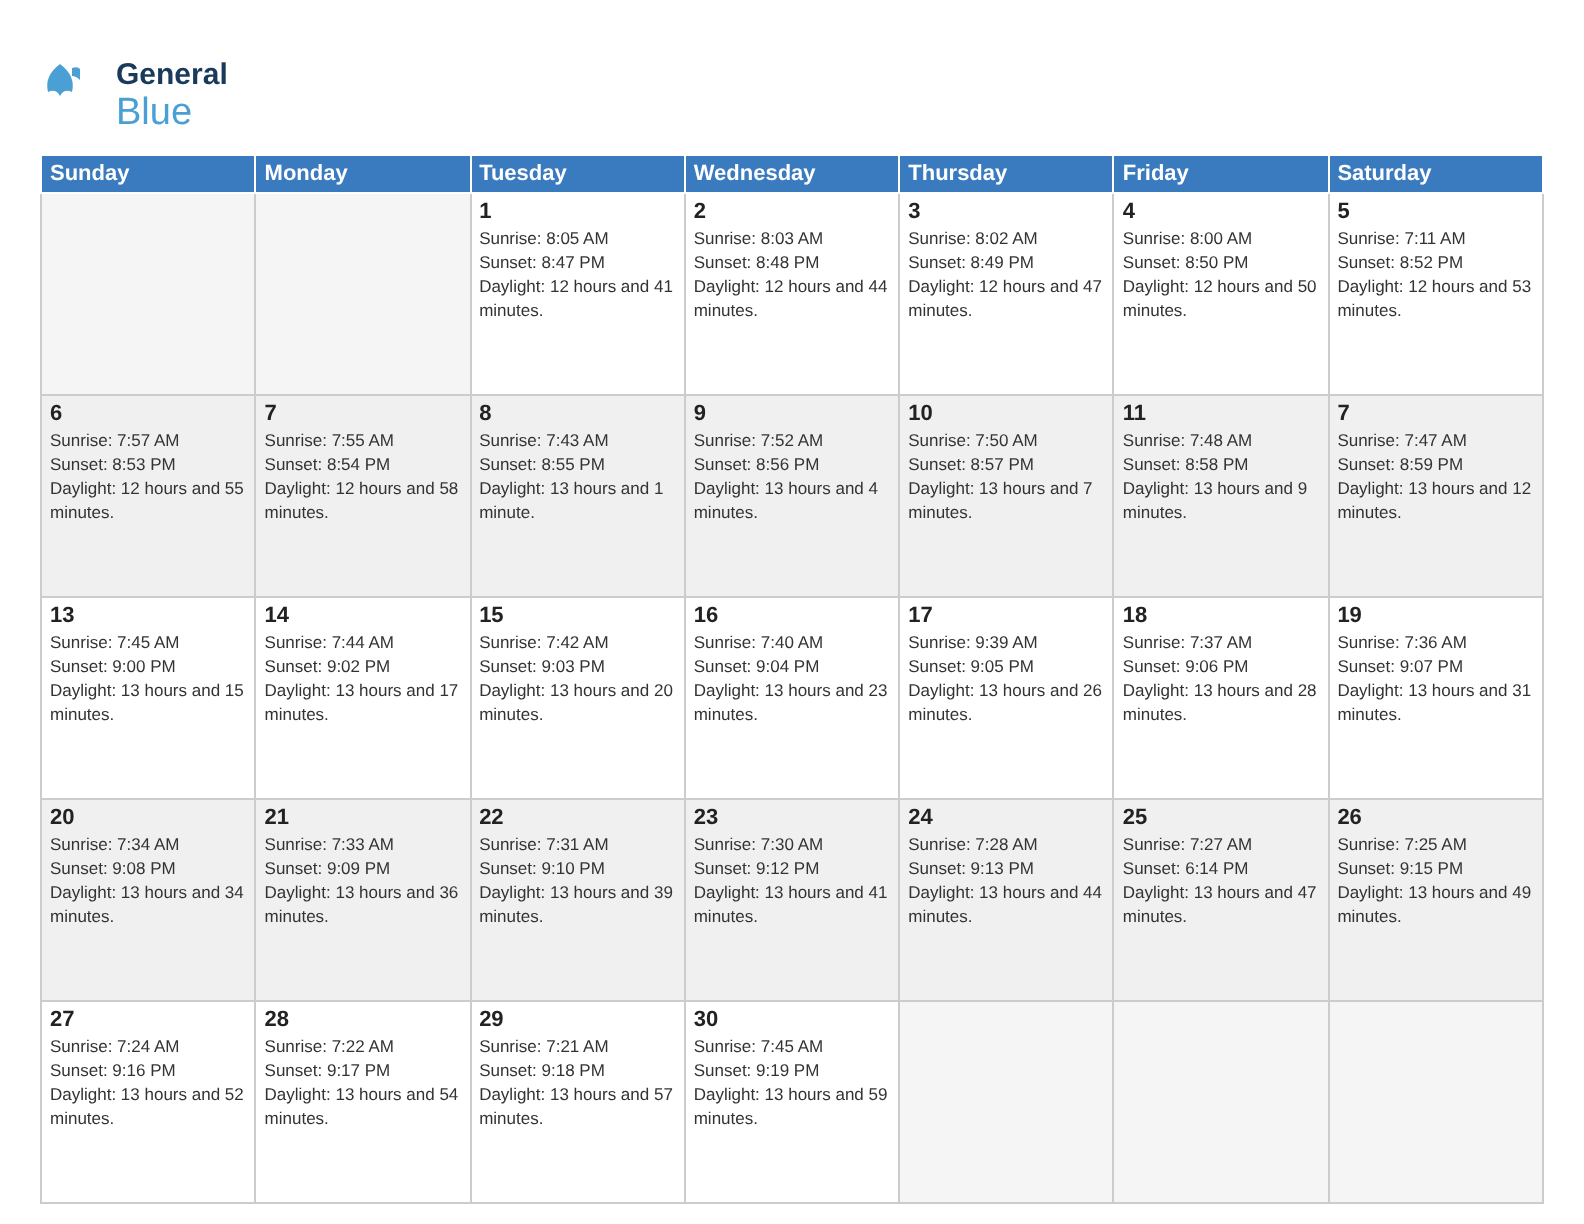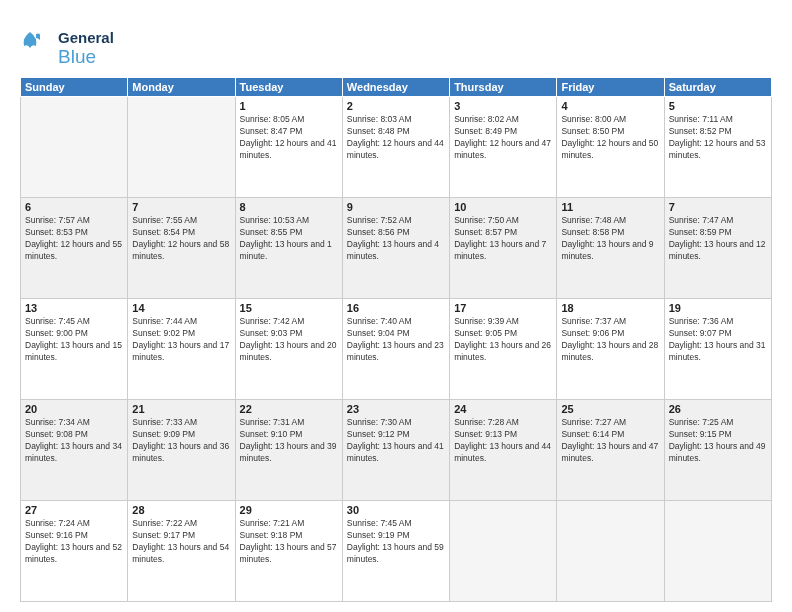--- a/index.html
+++ b/index.html
@@ -179,21 +179,21 @@
         <span class="day-num">7</span>
         <div class="day-info">
           <div>Sunrise: 7:55 AM</div>
           <div>Sunset: 8:54 PM</div>
           <div>Daylight: 12 hours and 58 minutes.</div>
         </div>
       </td>
           <td>
         <span class="day-num">8</span>
         <div class="day-info">
-          <div>Sunrise: 10:53 AM</div>
+          <div>Sunrise: 7:43 AM</div>
           <div>Sunset: 8:55 PM</div>
           <div>Daylight: 13 hours and 1 minute.</div>
         </div>
       </td>
           <td>
         <span class="day-num">9</span>
         <div class="day-info">
           <div>Sunrise: 7:52 AM</div>
           <div>Sunset: 8:56 PM</div>
           <div>Daylight: 13 hours and 4 minutes.</div>

